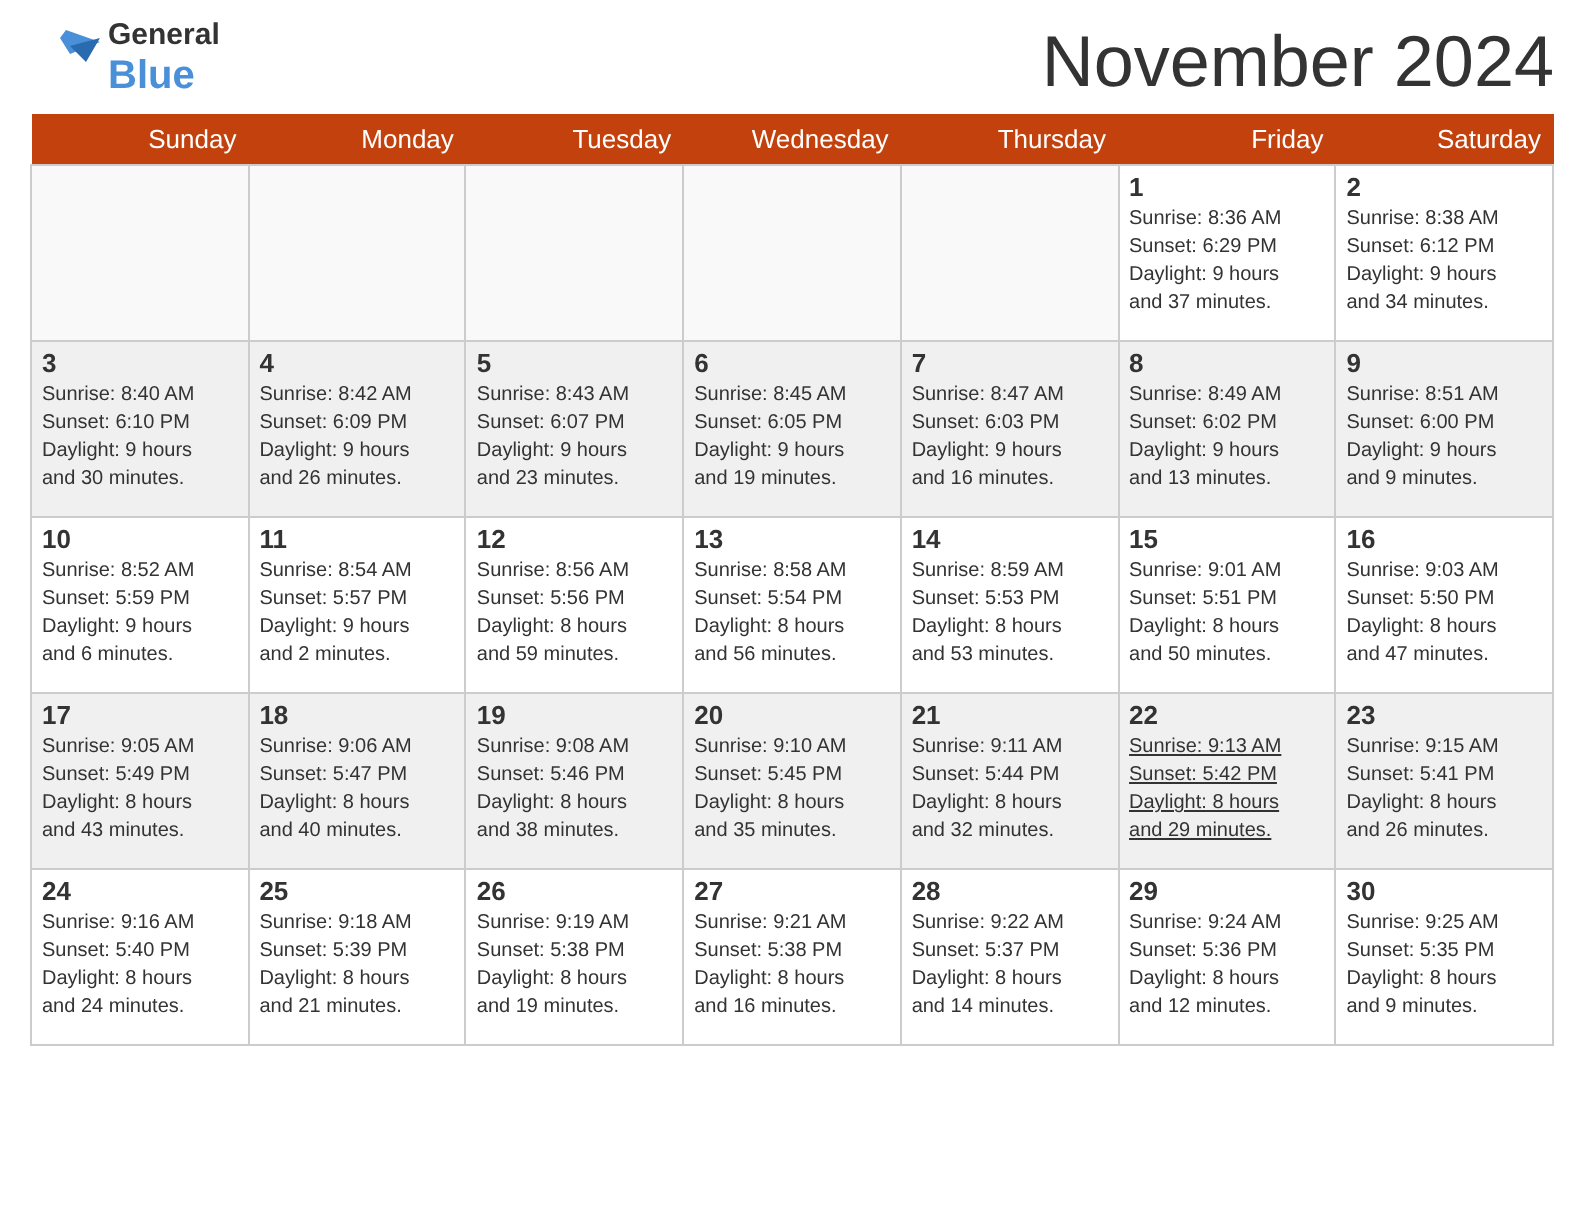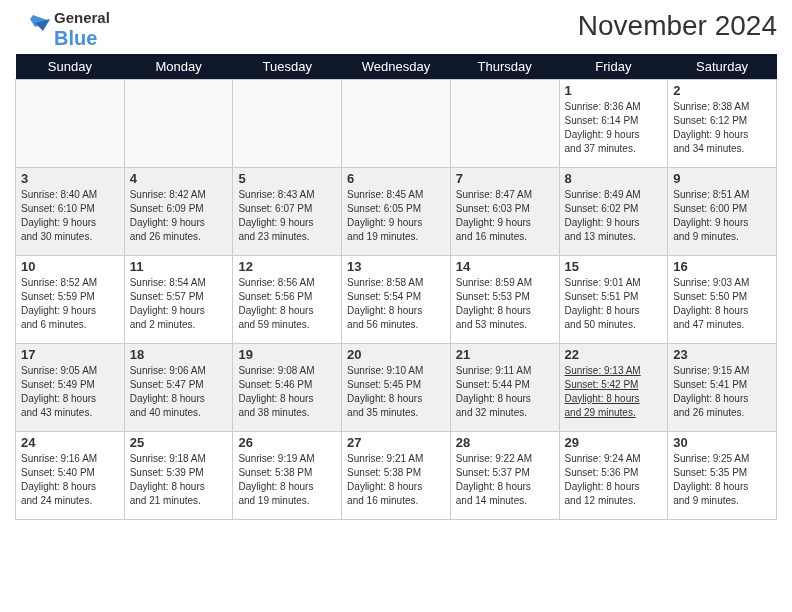--- a/index.html
+++ b/index.html
@@ -5,26 +5,26 @@
     * { box-sizing: border-box; margin: 0; padding: 0; }
     body { font-family: Arial, sans-serif; background: #fff; width: 792px; height: 612px; overflow: hidden; }
     
     .container { width: 792px; padding: 10px 15px; }
     
     .header-row { display: flex; justify-content: space-between; align-items: flex-start; margin-bottom: 5px; }
     
     .logo { display: flex; align-items: center; }
     
     .title-block { text-align: right; }
-    .month-title { font-size: 28px; color: #333; font-weight: normal; }
+    .month-title { font-size: 36px; color: #333; font-weight: normal; }
     .location { font-size: 15px; color: #555; }
     
     table { width: 100%; border-collapse: collapse; table-layout: fixed; }
     
-    th { background-color: #0f172a; color: #fff; text-align: center; padding: 5px 6px; font-size: 13px; font-weight: normal; }
+    th { background-color: #c2410c; color: #fff; text-align: right; padding: 5px 6px; font-size: 13px; font-weight: normal; }
     
     td { vertical-align: top; border: 1px solid #ccc; padding: 3px 5px; font-size: 10px; color: #333; height: 88px; }
     
     td.empty { background: #f9f9f9; }
     td.alt { background: #f0f0f0; }
     td.normal { background: #fff; }
     
     .day-num { font-size: 13px; font-weight: bold; margin-bottom: 2px; display: block; }
     .day-info { line-height: 1.4; font-size: 10px; }
   </style>
@@ -67,21 +67,21 @@
     <tbody id="calendar-body">
     <tr>
           <td class="empty"></td>
           <td class="empty"></td>
           <td class="empty"></td>
           <td class="empty"></td>
           <td class="empty"></td>
           <td class="normal">
             <span class="day-num">1</span>
             <div class="day-info" style="white-space: pre-line;">Sunrise: 8:36 AM
-Sunset: 6:14 PM
+Sunset: 6:29 PM
 Daylight: 9 hours
 and 37 minutes.</div>
           </td>
           <td class="normal">
             <span class="day-num">2</span>
             <div class="day-info" style="white-space: pre-line;">Sunrise: 8:38 AM
 Sunset: 6:12 PM
 Daylight: 9 hours
 and 34 minutes.</div>
           </td>

